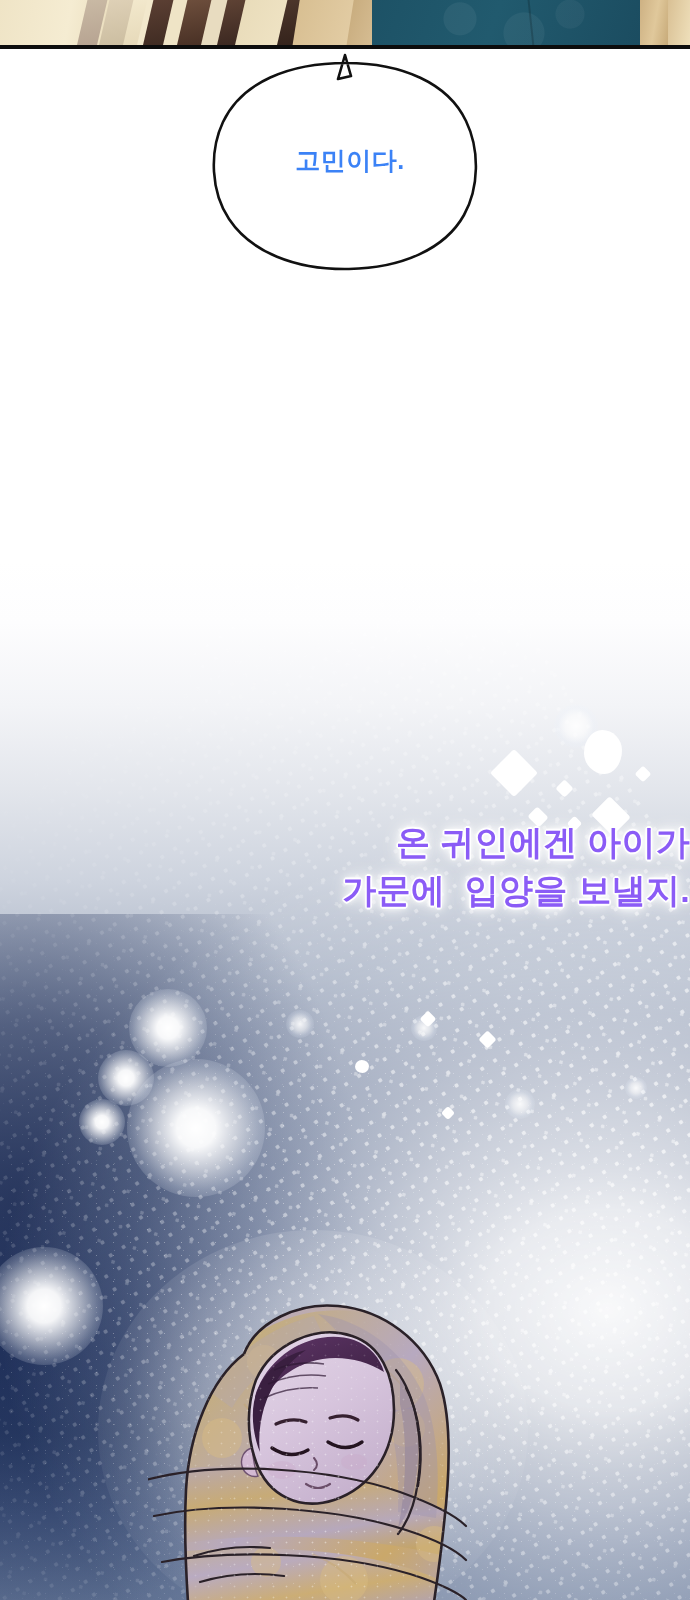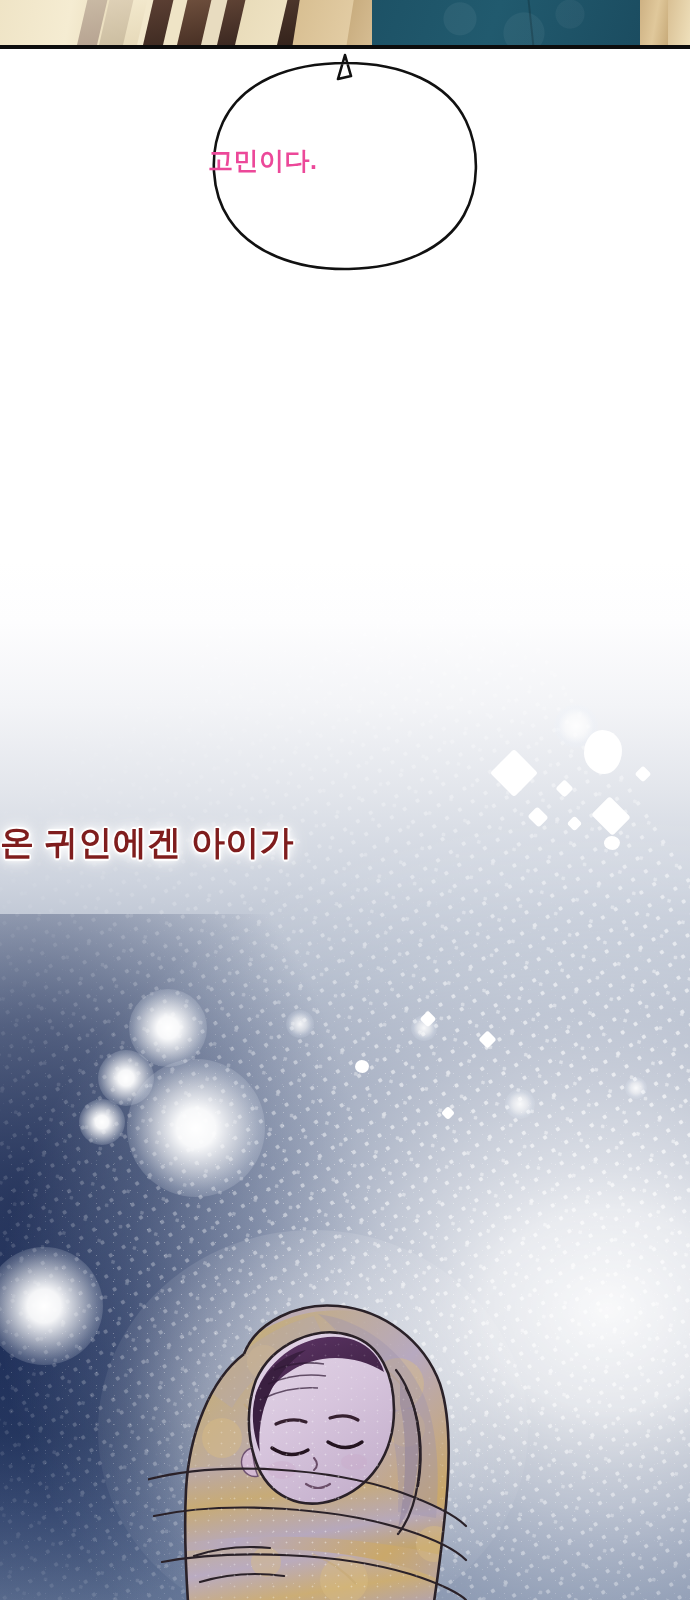--- a/index.html
+++ b/index.html
@@ -60,24 +60,24 @@
   
   .white-panel {
     position:absolute; left:0; top:49px; width:690px; height:580px;
     background:#ffffff;
   }
 
   .bubble-wrap { position:absolute; left:196px; top:0px; width:300px; height:230px; z-index:8; }
   .bubble-svg  { display:block; width:300px; height:230px; }
 
   .bubble-text {
-    position:absolute; left:12px; top:95px; width:300px;
-    text-align:left;
+    position:absolute; left:4px; top:95px; width:300px;
+    text-align:center;
     font-family:"Liberation Sans","DejaVu Sans",sans-serif;
-    font-size:25px; font-weight:600; color:#ec4899;
+    font-size:25px; font-weight:600; color:#3b82f6;
     letter-spacing:.5px; z-index:9;
   }
 
   
   .dream {
     position:absolute; left:0; top:560px; width:690px; height:1040px;
     overflow:hidden;
   }
 
   
@@ -171,24 +171,24 @@
   }
 
   
   .spark { position:absolute; background:#ffffff; pointer-events:none; }
   .spark-d { transform:rotate(45deg); border-radius:3px; }
   .spark-b { border-radius:48% 52% 46% 54% / 52% 46% 54% 48%; }
 
   
   .narration {
     position:absolute; left:0; top:818px; width:690px;
-    text-align:left; z-index:14;
+    text-align:right; z-index:14;
     font-family:"Liberation Sans","DejaVu Sans",sans-serif;
     font-size:34px; font-weight:700; line-height:48px;
-    color:#7f1d1d; letter-spacing:.3px;
+    color:#8b5cf6; letter-spacing:.3px;
     text-shadow:
        0 0 2px #ffffff,  0 0 4px #ffffff,
        0 0 7px #ffffff,  0 0 11px #ffffff,
        0 0 16px #ffffff, 0 0 22px rgba(255,255,255,.9),
        1.6px 0 0 #ffffff, -1.6px 0 0 #ffffff,
        0 1.6px 0 #ffffff, 0 -1.6px 0 #ffffff,
        1.2px 1.2px 0 #ffffff, -1.2px -1.2px 0 #ffffff,
        1.2px -1.2px 0 #ffffff, -1.2px 1.2px 0 #ffffff;
   }
   .narration .nline { display:block; white-space:pre; }
@@ -295,20 +295,21 @@
   <div class="spark spark-d" style="left:422px;top:1013px;width:12px;height:12px;"></div>
   <div class="spark spark-d" style="left:481px;top:1033px;width:13px;height:13px;"></div>
   <div class="spark spark-d" style="left:443px;top:1108px;width:10px;height:10px;"></div>
 
   <div class="spark spark-b" style="left:584px;top:730px;width:38px;height:44px;"></div>
   <div class="spark spark-b" style="left:604px;top:836px;width:16px;height:14px;"></div>
   <div class="spark spark-b" style="left:355px;top:1060px;width:14px;height:13px;"></div>
 
   <div class="narration">
     <span class="nline">온 귀인에겐 아이가</span>
+    <span class="nline">가문에  입양을 보낼지.</span>
   </div>
 
   <div class="baby-aura"></div>
   <div class="baby-wrap">
     <svg class="baby-svg" viewBox="0 0 320 340">
       <defs>
         <linearGradient id="clothA" x1="0" y1="0" x2="1" y2="1">
           <stop offset="0%" stop-color="#bdb0c6"></stop>
           <stop offset="28%" stop-color="#c4ad80"></stop>
           <stop offset="55%" stop-color="#b7a9c0"></stop>

